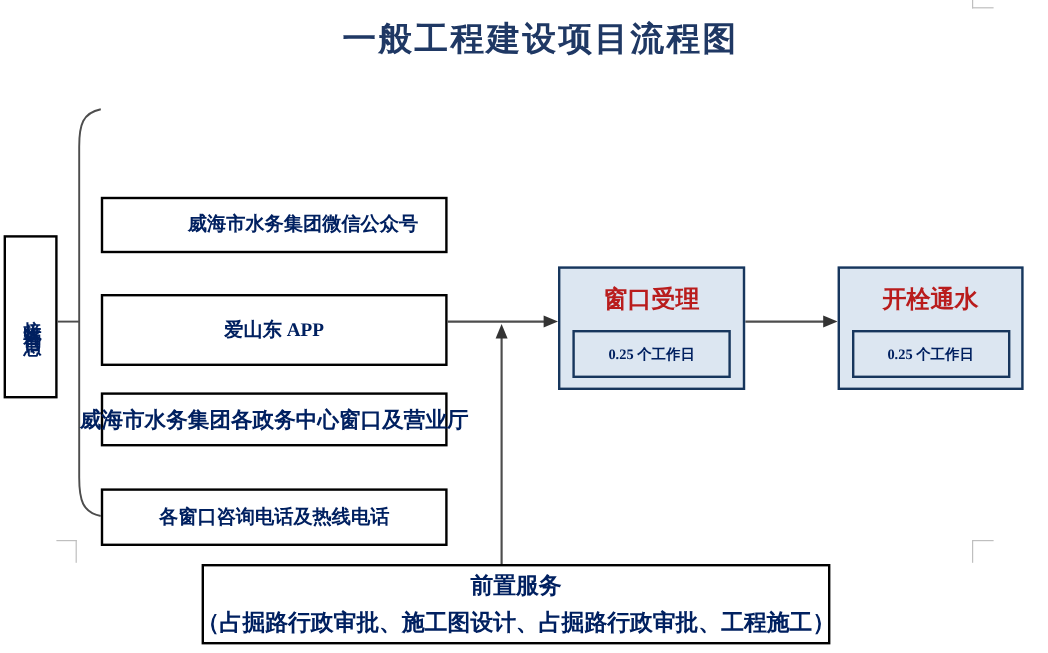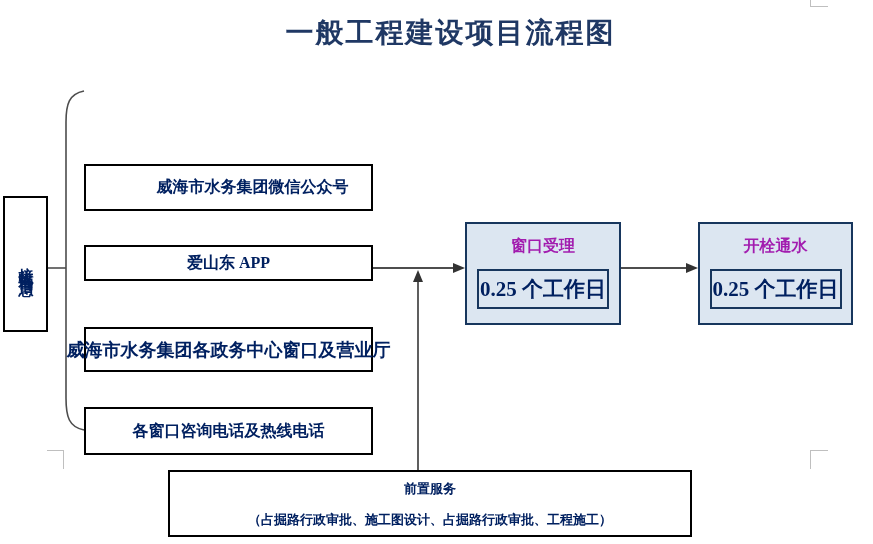--- a/index.html
+++ b/index.html
@@ -26,32 +26,32 @@
   .source-box{
     left:3px;top:196px;width:45px;height:136px;
     writing-mode:vertical-rl;text-orientation:upright;
     font-size:15px;letter-spacing:3px;
   }
   .step-box{
     background:#dce6f1;border:2px solid #17365d;
     flex-direction:column;justify-content:flex-start;
     padding-top:12px;gap:12px;
   }
-  .step-label{font-size:16px;color:#a21caf;font-weight:bold;}
+  .step-label{font-size:20px;color:#b91c1c;font-weight:bold;}
   .duration-box{
     box-sizing:border-box;border:2px solid #17365d;
     width:132px;height:40px;
     display:flex;align-items:center;justify-content:center;
-    font-size:21px;color:#002060;font-weight:bold;
+    font-size:12px;color:#002060;font-weight:bold;
   }
   .pre-service{
     left:168px;top:470px;width:524px;height:67px;
     flex-direction:column;gap:2px;line-height:29px;
   }
-  .pre-line{color:#002060;font-weight:bold;font-size:13px;white-space:nowrap;}
+  .pre-line{color:#002060;font-weight:bold;font-size:19px;white-space:nowrap;}
   svg.wires{position:absolute;left:0;top:0;pointer-events:none;}
   .mark{position:absolute;box-sizing:border-box;}
   .mark-tr{left:810px;top:0;width:18px;height:7px;border-left:1px solid #bfbfbf;border-bottom:1px solid #bfbfbf;}
   .mark-bl{left:47px;top:450px;width:17px;height:19px;border-top:1px solid #bfbfbf;border-right:1px solid #bfbfbf;}
   .mark-br{left:810px;top:450px;width:18px;height:19px;border-top:1px solid #bfbfbf;border-left:1px solid #bfbfbf;}
 </style>
 </head>
 <body>
 
 <div id="canvas">
@@ -74,21 +74,21 @@
     <line x1="621" y1="268" x2="692" y2="268" stroke="#4d4d4d" stroke-width="2"></line>
     <polygon points="698,268 686,263 686,273" fill="#333333"></polygon>
 
     <line x1="418" y1="470" x2="418" y2="280" stroke="#4d4d4d" stroke-width="1.8"></line>
     <polygon points="418,270 413,282 423,282" fill="#333333"></polygon>
   </svg>
 
   <div class="box source-box">接收咨询信息</div>
 
   <div class="box channel" style="top:164px;height:47px;padding-left:48px;">威海市水务集团微信公众号</div>
-  <div class="box channel" style="top:245px;height:36px;">爱山东 APP</div>
+  <div class="box channel" style="top:245px;height:60px;">爱山东 APP</div>
   <div class="box channel" style="top:327px;height:45px;font-size:18px;">威海市水务集团各政务中心窗口及营业厅</div>
   <div class="box channel" style="top:407px;height:48px;">各窗口咨询电话及热线电话</div>
 
   <div class="box step-box" style="left:465px;top:222px;width:156px;height:103px;">
     <div class="step-label">窗口受理</div>
     <div class="duration-box">0.25 个工作日</div>
   </div>
 
   <div class="box step-box" style="left:698px;top:222px;width:155px;height:103px;">
     <div class="step-label">开栓通水</div>

